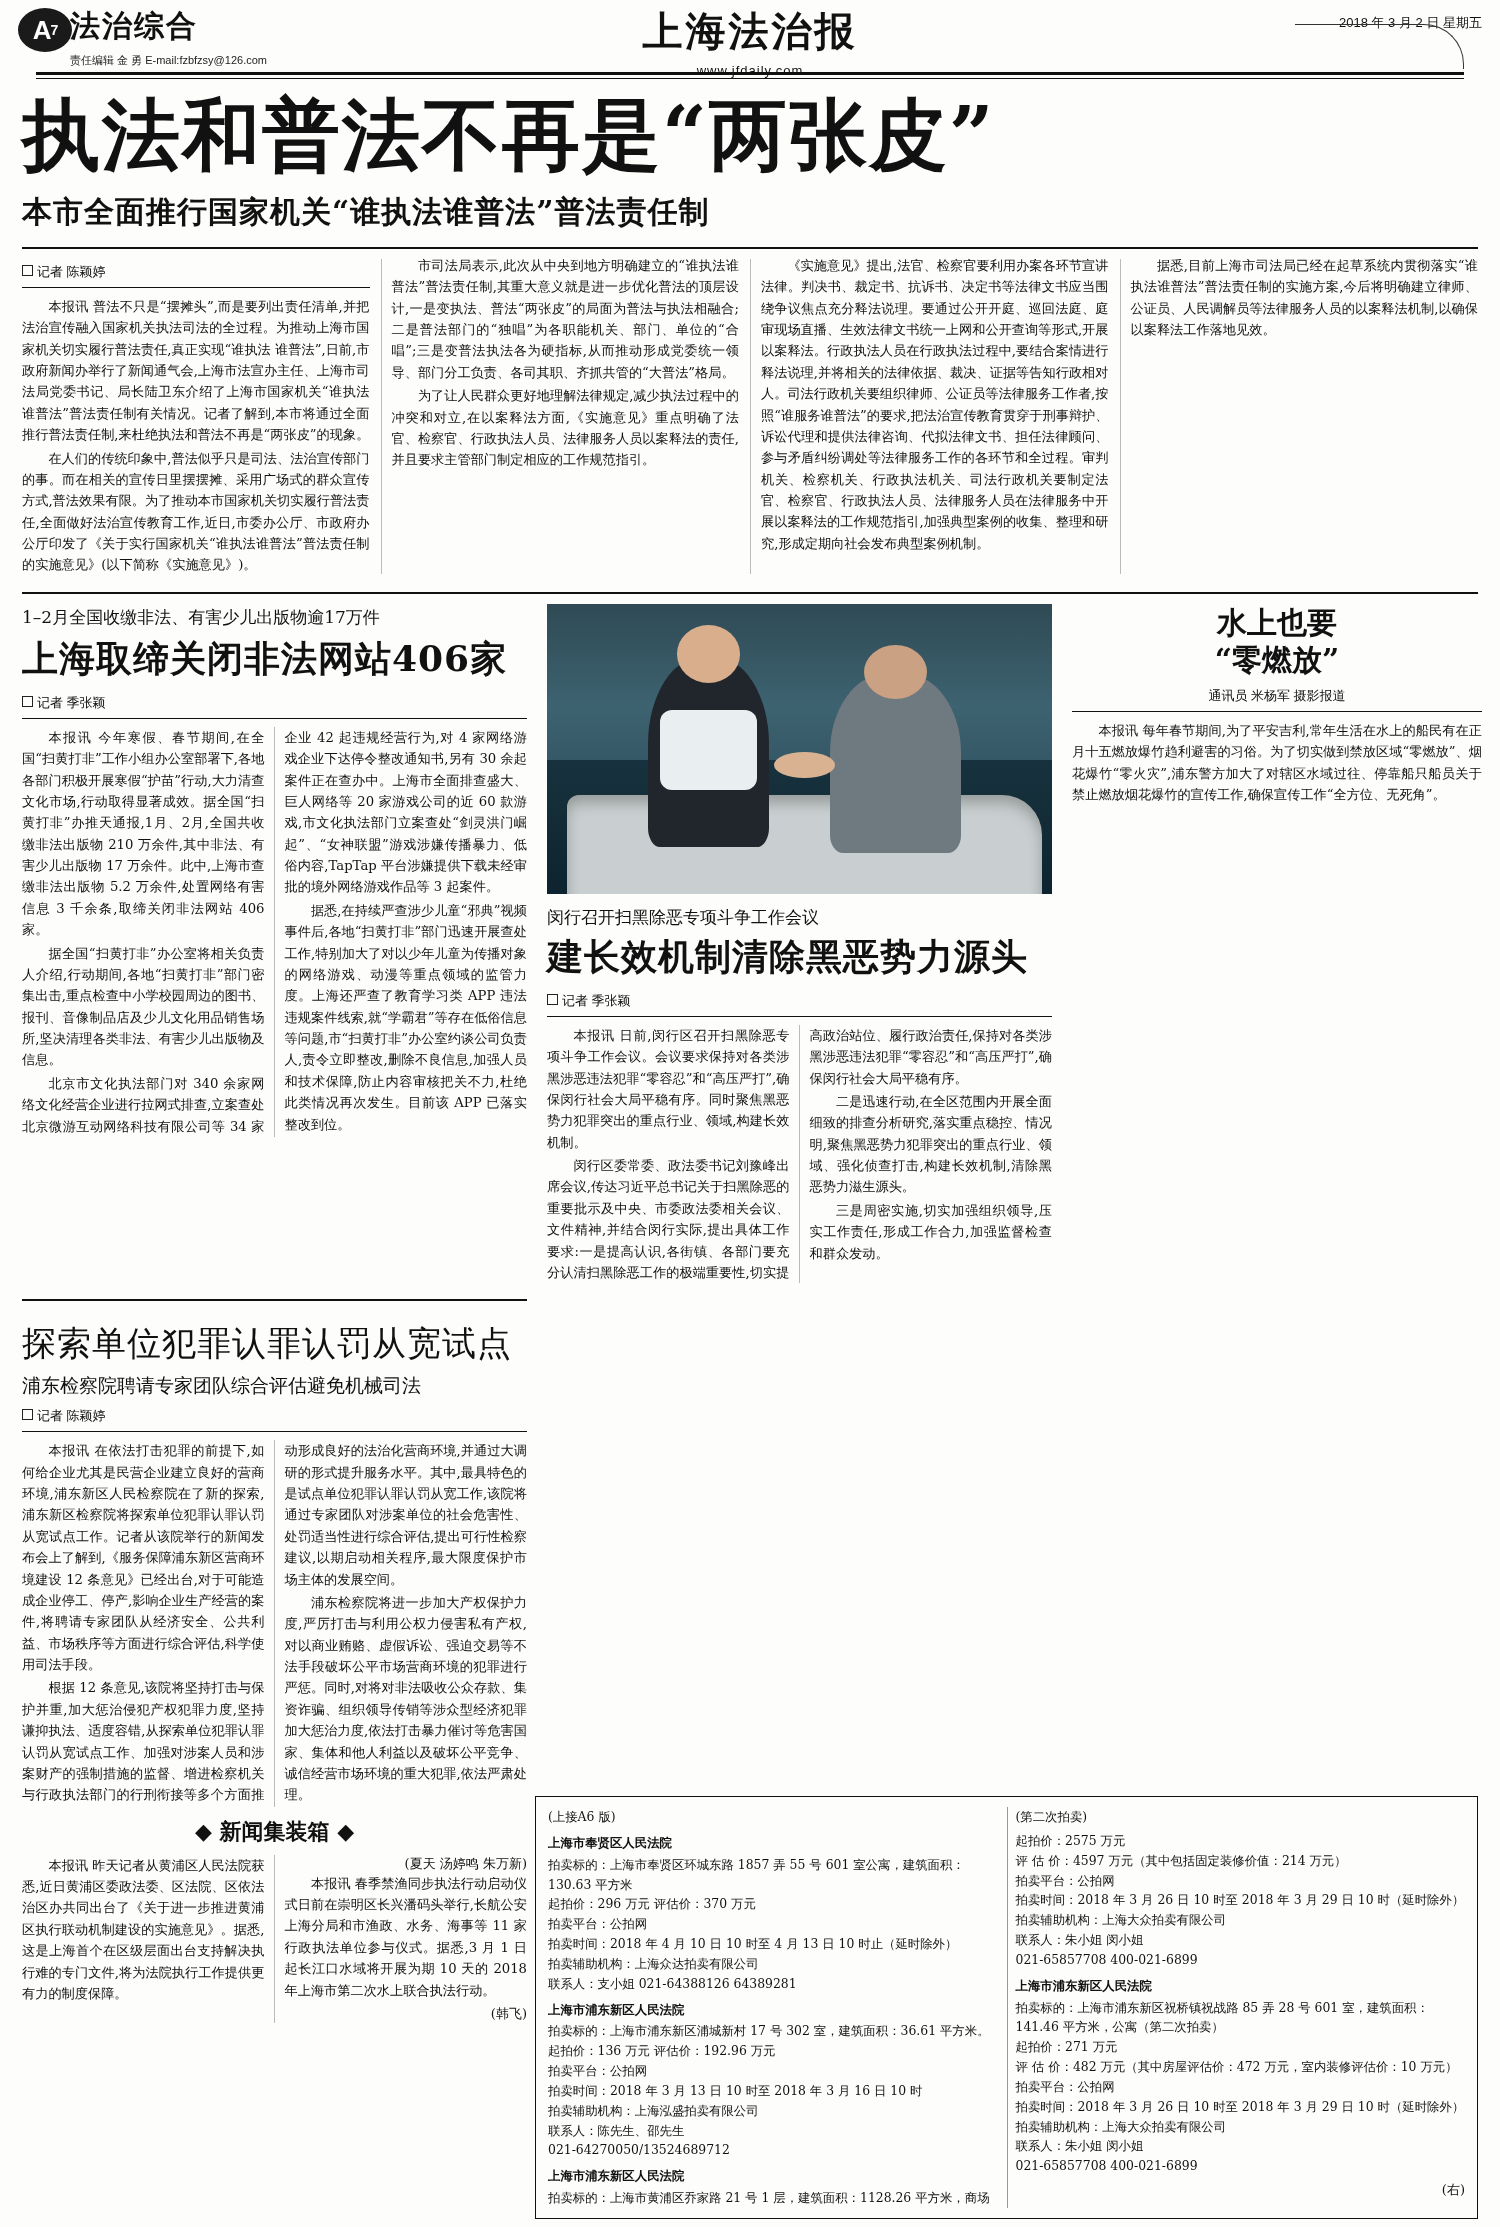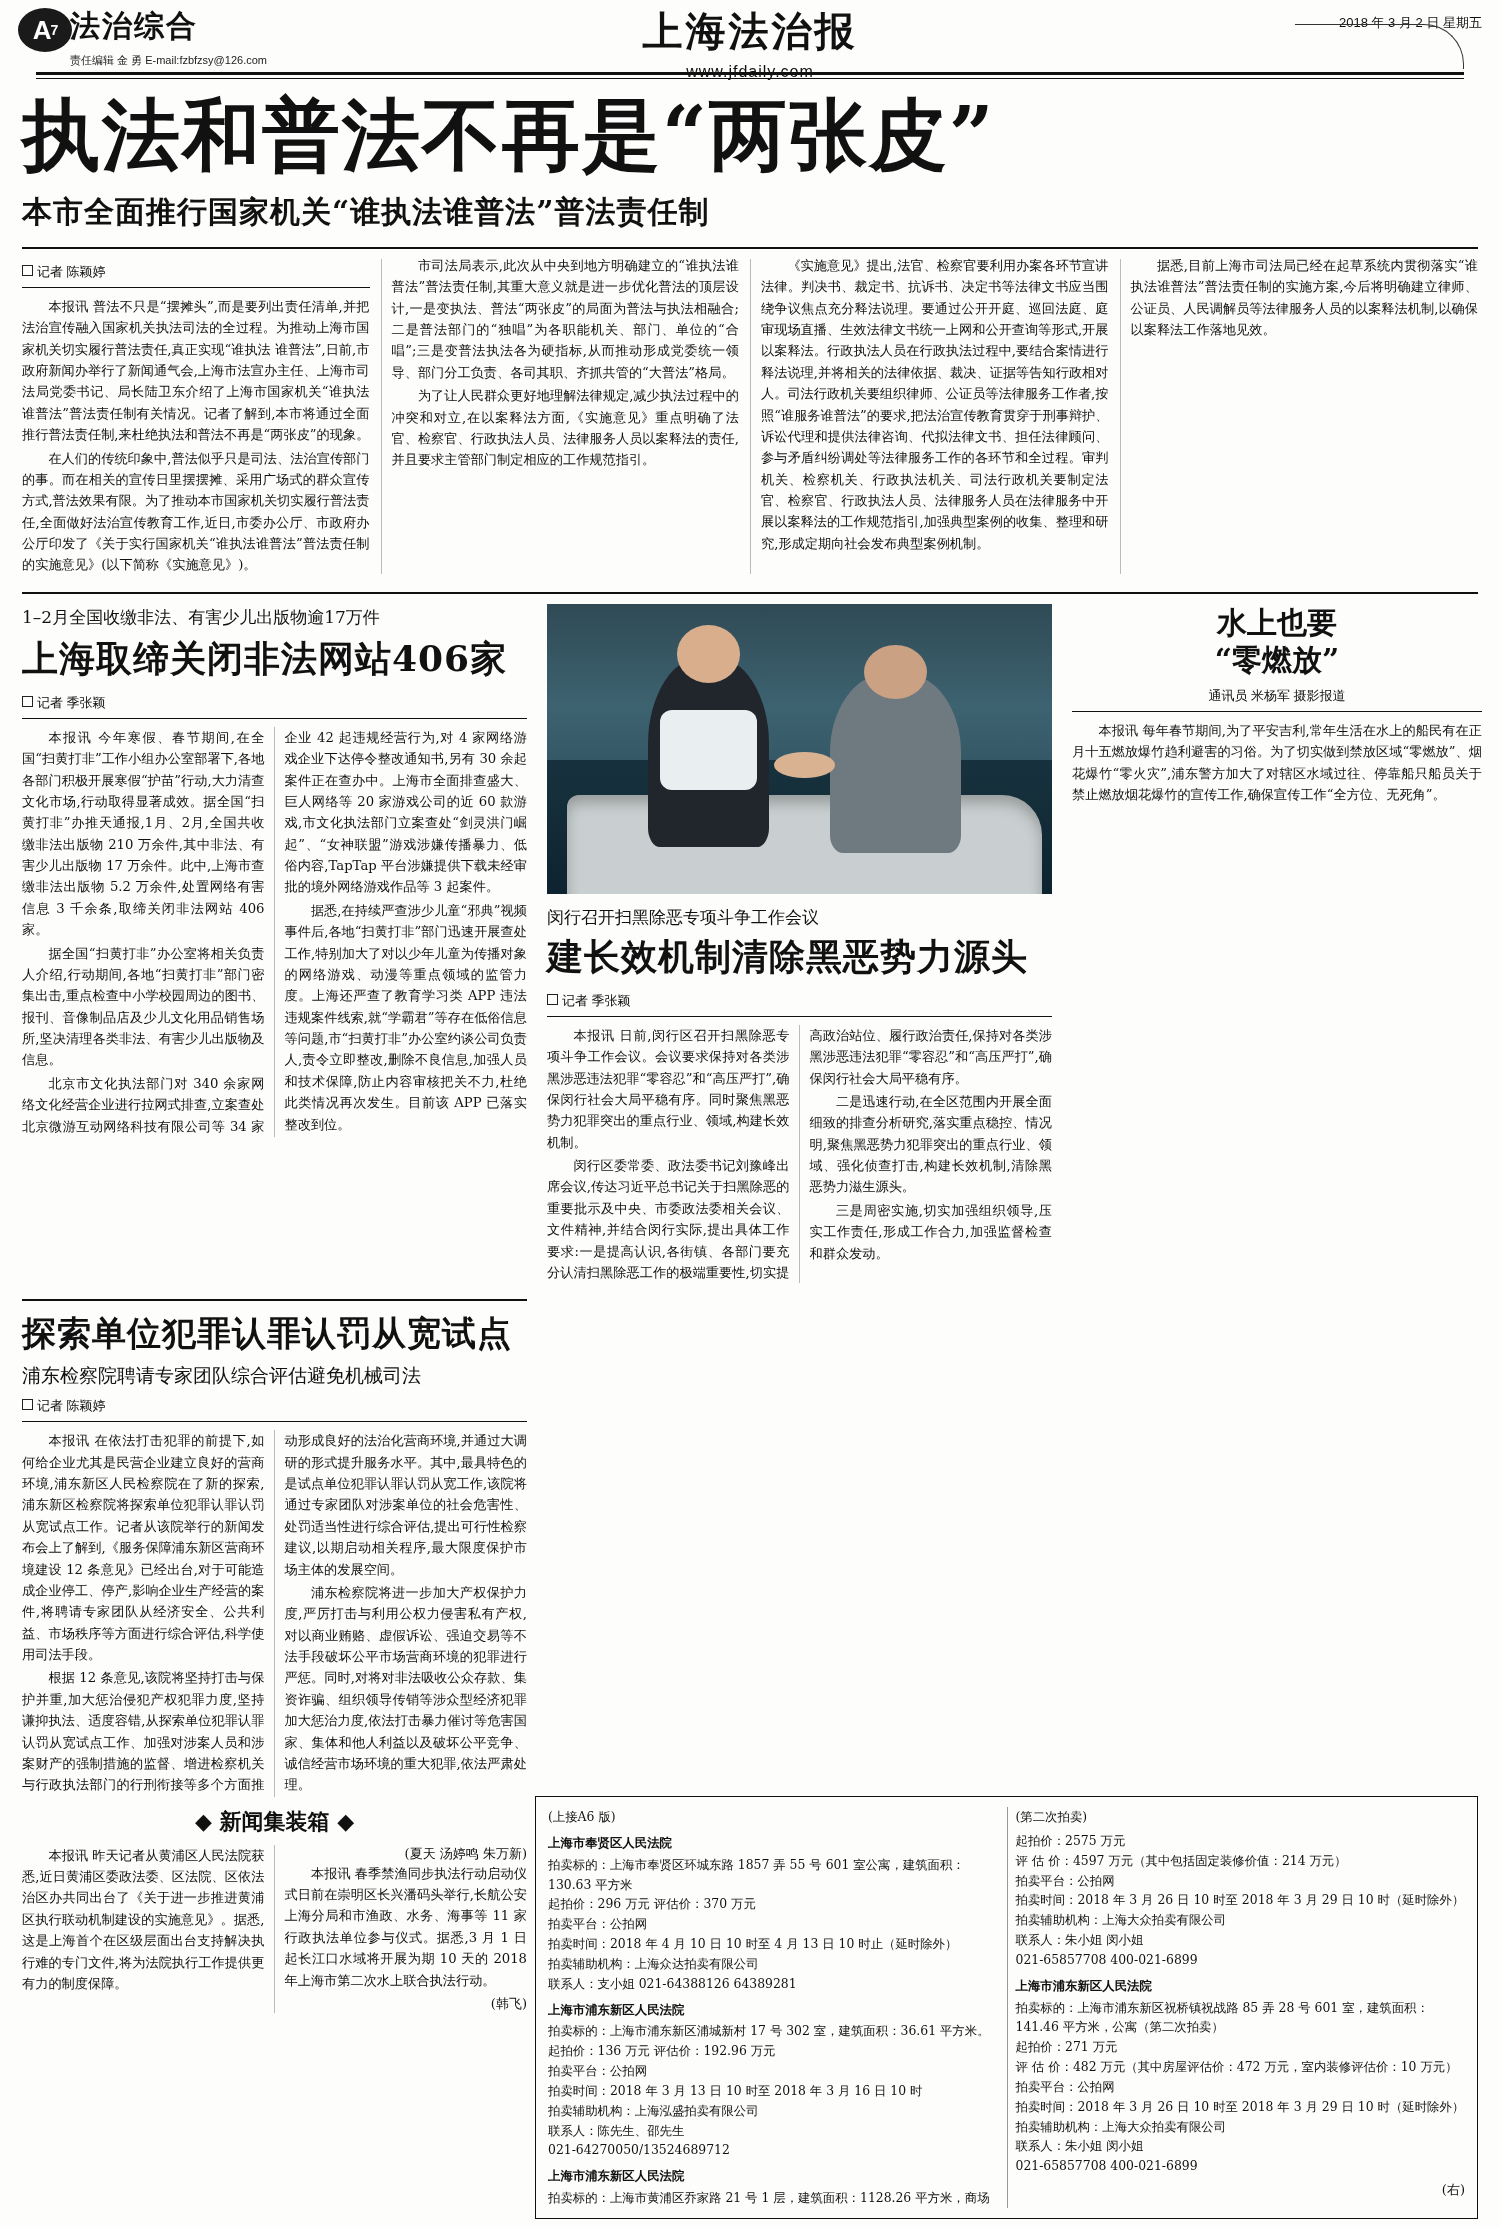--- a/index.html
+++ b/index.html
@@ -25,21 +25,21 @@
   }
   .folio .sub{font-size:14px;vertical-align:sub;}
   .mh-left{position:absolute;left:52px;top:0;}
   .mh-section{font-size:30px;font-weight:bold;letter-spacing:2px;font-family:"DejaVu Serif",serif;}
   .mh-editor{font-size:11px;color:#222;margin-top:6px;font-family:"Liberation Sans",sans-serif;}
   .mh-center{position:absolute;left:50%;transform:translateX(-50%);top:-2px;text-align:center;}
   .mh-title{
     font-size:40px;font-weight:bold;letter-spacing:3px;
     font-family:"DejaVu Serif",serif;
   }
-  .mh-site{font-size:16px;margin-top:4px;font-family:"Liberation Sans",sans-serif;letter-spacing:1px;}
+  .mh-site{font-size:13px;margin-top:4px;font-family:"Liberation Sans",sans-serif;letter-spacing:1px;}
   .mh-right{position:absolute;right:0;top:8px;font-size:13px;font-family:"Liberation Sans",sans-serif;}
   .mh-rule{position:absolute;left:18px;right:18px;top:66px;height:0;border-top:3px solid #111;}
   .mh-rule2{position:absolute;left:18px;right:18px;top:72px;height:0;border-top:1px solid #111;}
   .mh-swoosh{
     position:absolute;right:18px;top:18px;width:168px;height:44px;
     border-top:1px solid #333;border-right:1px solid #333;
     border-radius:0 40px 0 0;
   }
 
   
@@ -136,21 +136,21 @@
   }
   .rail-byline{font-size:13px;text-align:center;font-family:"Liberation Sans",sans-serif;margin-bottom:6px;}
 
   
   .lower{
     margin:16px 22px 0 22px;
     display:grid;grid-template-columns:505px 505px 410px;column-gap:20px;
   }
   .rule-top{border-top:2px solid #111;padding-top:8px;}
   h3.head3{
-    font-size:34px;margin:2px 0 6px 0;font-weight:bold;letter-spacing:1px;
+    font-size:34px;margin:12px 0 6px 0;font-weight:normal;letter-spacing:1px;
     font-family:"DejaVu Serif",serif;
   }
   .sub3{font-size:19px;margin:0 0 8px 0;font-family:"DejaVu Serif",serif;}
   .box-title{
     font-size:22px;font-weight:bold;text-align:center;margin:10px 0 8px 0;
     font-family:"DejaVu Serif",serif;
   }
   .sig{font-size:13px;text-align:right;font-family:"DejaVu Serif",serif;margin-top:4px;}
 
   

